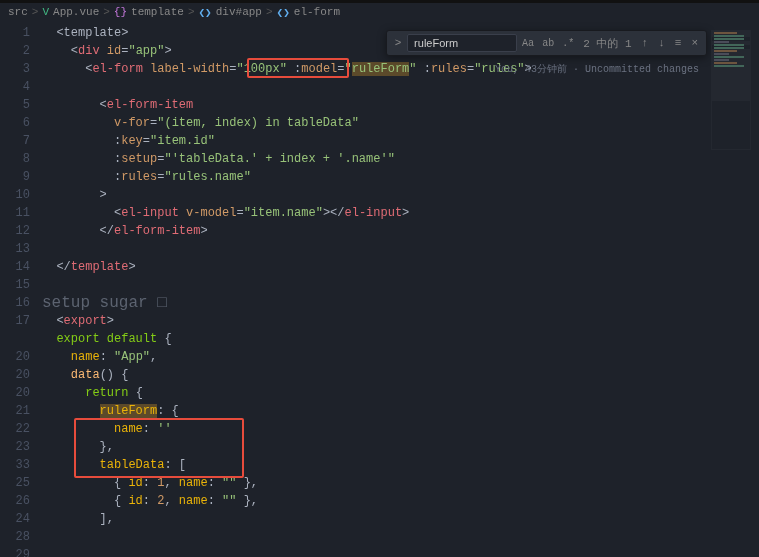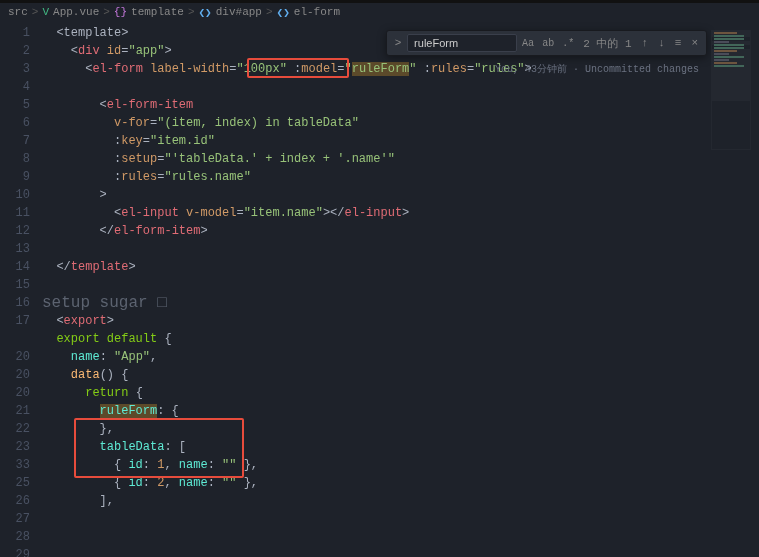--- a/index.html
+++ b/index.html
@@ -13,21 +13,21 @@
 .code{flex:1;padding-top:2px;line-height:18px;font-size:12px;position:relative}
 .code .row{height:18px;white-space:pre}
 .hl-box1{position:absolute;border:2px solid #e74c3c;border-radius:2px;pointer-events:none}
 .tag{color:#e06c75}
 .attr{color:#d19a66}
 .str{color:#98c379}
 .punc{color:#abb2bf}
 .kw{color:#84cc16}
 .id{color:#fdba74}
 .num{color:#d19a66}
-.prop{color:#5eead4}
+.prop{color:#eab308}
 .search-panel{position:absolute;top:30px;right:52px;background:#2c313a;border:1px solid #181a1f;border-radius:3px;display:flex;align-items:center;height:26px;padding:0 4px;gap:2px;font-size:11px;color:#888;box-shadow:0 2px 8px rgba(0,0,0,0.4)}
 .search-panel .chev{width:14px;color:#888;cursor:pointer;text-align:center}
 .search-panel input{background:#1e222a;border:1px solid #3a3f4b;color:#ccc;padding:2px 6px;width:110px;font-size:11px;border-radius:2px}
 .search-panel .opt{font-size:10px;padding:1px 3px;cursor:pointer}
 .search-panel .counter{padding:0 4px;white-space:nowrap}
 .search-panel .ibtn{padding:0 4px;cursor:pointer;color:#888}
 .status-line{position:absolute;top:62px;right:60px;font-size:10px;color:#6a7180}
 .minimap{position:absolute;top:30px;right:8px;width:40px;height:120px;background:linear-gradient(#2a2e37 0 6px,transparent 6px 10px,#2a2e37 10px 14px,transparent 14px 18px,#2a2e37 18px 70px,transparent 70px);opacity:0.5;border:1px solid #2a2e37}
 .minimap .mline{height:2px;margin:1px 2px;background:#556}
 .minimap .mline.a{width:60%;background:#b85}
@@ -78,21 +78,21 @@
     <div class="ln"></div>
     <div class="ln">20</div>
     <div class="ln">20</div>
     <div class="ln">20</div>
     <div class="ln">21</div>
     <div class="ln">22</div>
     <div class="ln">23</div>
     <div class="ln">33</div>
     <div class="ln">25</div>
     <div class="ln">26</div>
-    <div class="ln">27</div>
+    <div class="ln">24</div>
     <div class="ln">28</div>
     <div class="ln">29</div>
   </div>
 
   <div class="code">
     <div class="row"><span class="punc">  &lt;template&gt;</span></div>
     <div class="row"><span class="punc">    &lt;</span><span class="tag">div </span><span class="attr">id</span><span class="punc">=</span><span class="str">"app"</span><span class="punc">&gt;</span></div>
     <div class="row"><span class="punc">      &lt;</span><span class="tag">el-form </span><span class="attr">label-width</span><span class="punc">=</span><span class="str">"100px"</span><span class="punc"> :</span><span class="attr">model</span><span class="punc">=</span><span class="str">"</span><span class="str" style="background:#5c4a2a;">ruleForm</span><span class="str">"</span><span class="punc"> :</span><span class="attr">rules</span><span class="punc">=</span><span class="str">"rules"</span><span class="punc">&gt;</span></div>
     <div class="row"></div>
     <div class="row"><span class="punc">        &lt;</span><span class="tag">el-form-item</span></div>
@@ -106,20 +106,21 @@
     <div class="row"></div>
     <div class="row"><span class="punc">  &lt;/</span><span class="tag">template</span><span class="punc">&gt;</span></div>
     <div class="row"></div>
     <div class="row"><span class="codelens">setup sugar □</span></div>
     <div class="row"><span class="punc">  &lt;</span><span class="tag">export</span><span class="punc">&gt;</span></div>
     <div class="row"><span>  </span><span class="kw">export default</span><span class="punc"> {</span></div>
     <div class="row"><span>    </span><span class="prop">name</span><span class="punc">: </span><span class="str">"App"</span><span class="punc">,</span></div>
     <div class="row"><span>    </span><span class="id">data</span><span class="punc">() {</span></div>
     <div class="row"><span>      </span><span class="kw">return</span><span class="punc"> {</span></div>
     <div class="row"><span>        </span><span class="prop" style="background:#5c4a2a">ruleForm</span><span class="punc">: {</span></div>
+    <div class="row"><span>          </span><span class="prop">name</span><span class="punc">: </span><span class="str">''</span></div>
     <div class="row"><span class="punc">        },</span></div>
     <div class="row"><span>        </span><span class="prop">tableData</span><span class="punc">: [</span></div>
     <div class="row"><span class="punc">          { </span><span class="prop">id</span><span class="punc">: </span><span class="num">1</span><span class="punc">, </span><span class="prop">name</span><span class="punc">: </span><span class="str">""</span><span class="punc"> },</span></div>
     <div class="row"><span class="punc">          { </span><span class="prop">id</span><span class="punc">: </span><span class="num">2</span><span class="punc">, </span><span class="prop">name</span><span class="punc">: </span><span class="str">""</span><span class="punc"> },</span></div>
     <div class="row"><span class="punc">        ],</span></div>
 
     <div class="hl-box1" style="top:36px;left:205px;width:102px;height:20px"></div>
     <div class="hl-box1" style="top:396px;left:32px;width:170px;height:60px"></div>
   </div>
 </div>

